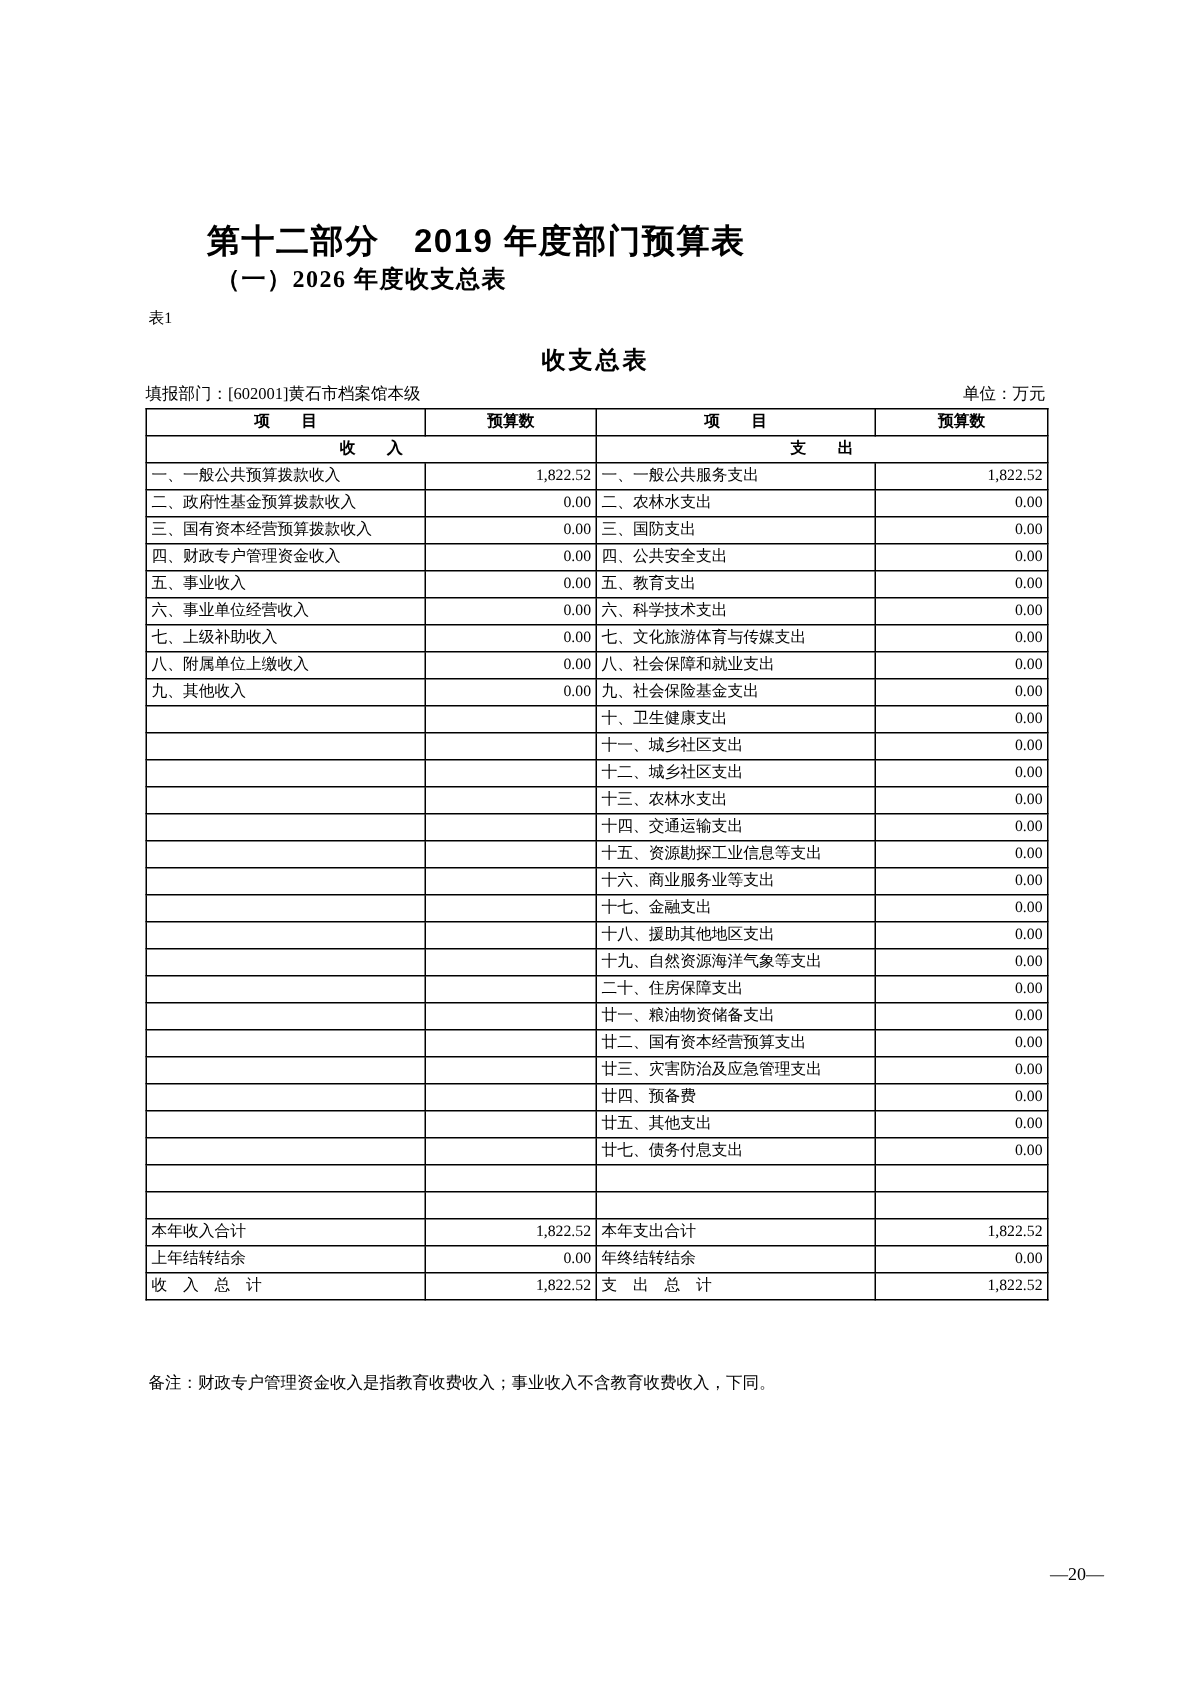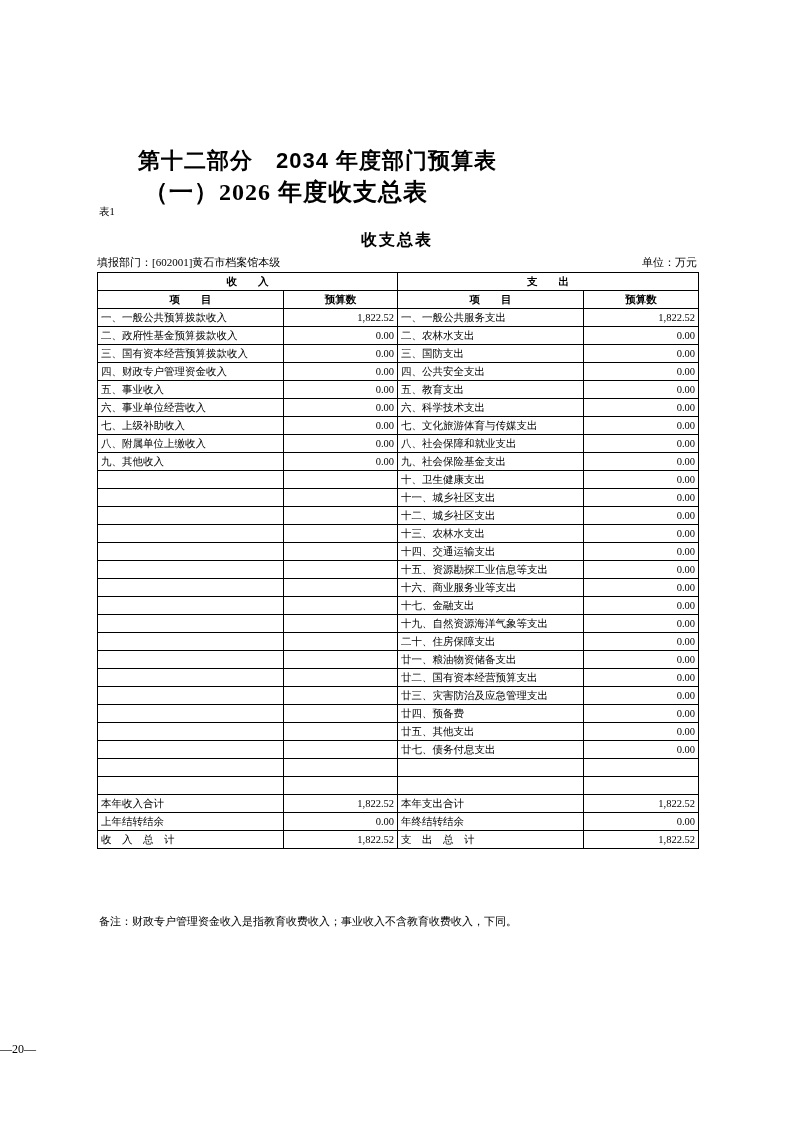--- a/index.html
+++ b/index.html
@@ -14,21 +14,21 @@
   .sheet { position: absolute; inset: 0; }
 
   .sec-title {
     position: absolute; left: 138px; top: 146px;
     font-size: 22px; font-weight: bold; margin: 0;
     font-family: "Liberation Sans", "DejaVu Sans", sans-serif;
     letter-spacing: 1px; white-space: nowrap;
   }
   .sub-title {
     position: absolute; left: 144px; top: 176px;
-    font-size: 24px; font-weight: bold; margin: 0;
+    font-size: 16px; font-weight: bold; margin: 0;
     font-family: "Liberation Serif", "DejaVu Serif", serif;
     letter-spacing: 1px; white-space: nowrap;
   }
   .tbl-no {
     position: absolute; left: 99px; top: 205px;
     font-size: 10.5px;
   }
   .tbl-title {
     position: absolute; left: 97px; top: 230px; width: 600px;
     text-align: center; font-size: 16px; font-weight: bold;
@@ -54,57 +54,57 @@
   }
   table.budget th { font-weight: bold; text-align: center; }
   td.item { text-align: left; }
   td.val  { text-align: right; }
   .note {
     position: absolute; left: 99px; top: 914px;
     font-size: 11px; white-space: nowrap;
   }
   .pageno {
     position: absolute; left: 0; top: 1042px; width: 736px;
-    text-align: left; font-size: 12px;
+    text-align: right; font-size: 12px;
   }
 </style>
 </head>
 <body>
 
 <div class="sheet">
 
-  <h1 class="sec-title">第十二部分　2034 年度部门预算表</h1>
+  <h1 class="sec-title">第十二部分　2019 年度部门预算表</h1>
   <h2 class="sub-title">（一）2026 年度收支总表</h2>
 
   <div class="tbl-no">表1</div>
   <div class="tbl-title">收支总表</div>
 
   <div class="meta">
     <span>填报部门：[602001]黄石市档案馆本级</span>
     <span>单位：万元</span>
   </div>
 
   <table class="budget">
     <colgroup>
       <col style="width:186px">
         <col style="width:114px">
         <col style="width:186px">
         <col style="width:115px">
     </colgroup>
     <thead>
       <tr>
-        <th colspan="2">收　　入</th>
-        <th colspan="2">支　　出</th>
-      </tr>
-      <tr>
         <th>项　　目</th>
         <th>预算数</th>
         <th>项　　目</th>
         <th>预算数</th>
       </tr>
+      <tr>
+        <th colspan="2">收　　入</th>
+        <th colspan="2">支　　出</th>
+      </tr>
     </thead>
     <tbody>
         <tr>
     <td class="item">一、一般公共预算拨款收入</td>
     <td class="val">1,822.52</td>
     <td class="item">一、一般公共服务支出</td>
     <td class="val">1,822.52</td>
   </tr>
         <tr>
     <td class="item">二、政府性基金预算拨款收入</td>
@@ -193,20 +193,26 @@
         <tr>
     <td class="item"></td>
     <td class="val"></td>
     <td class="item">十六、商业服务业等支出</td>
     <td class="val">0.00</td>
   </tr>
         <tr>
     <td class="item"></td>
     <td class="val"></td>
     <td class="item">十七、金融支出</td>
+    <td class="val">0.00</td>
+  </tr>
+        <tr>
+    <td class="item"></td>
+    <td class="val"></td>
+    <td class="item">十八、援助其他地区支出</td>
     <td class="val">0.00</td>
   </tr>
         <tr>
     <td class="item"></td>
     <td class="val"></td>
     <td class="item">十九、自然资源海洋气象等支出</td>
     <td class="val">0.00</td>
   </tr>
         <tr>
     <td class="item"></td>

